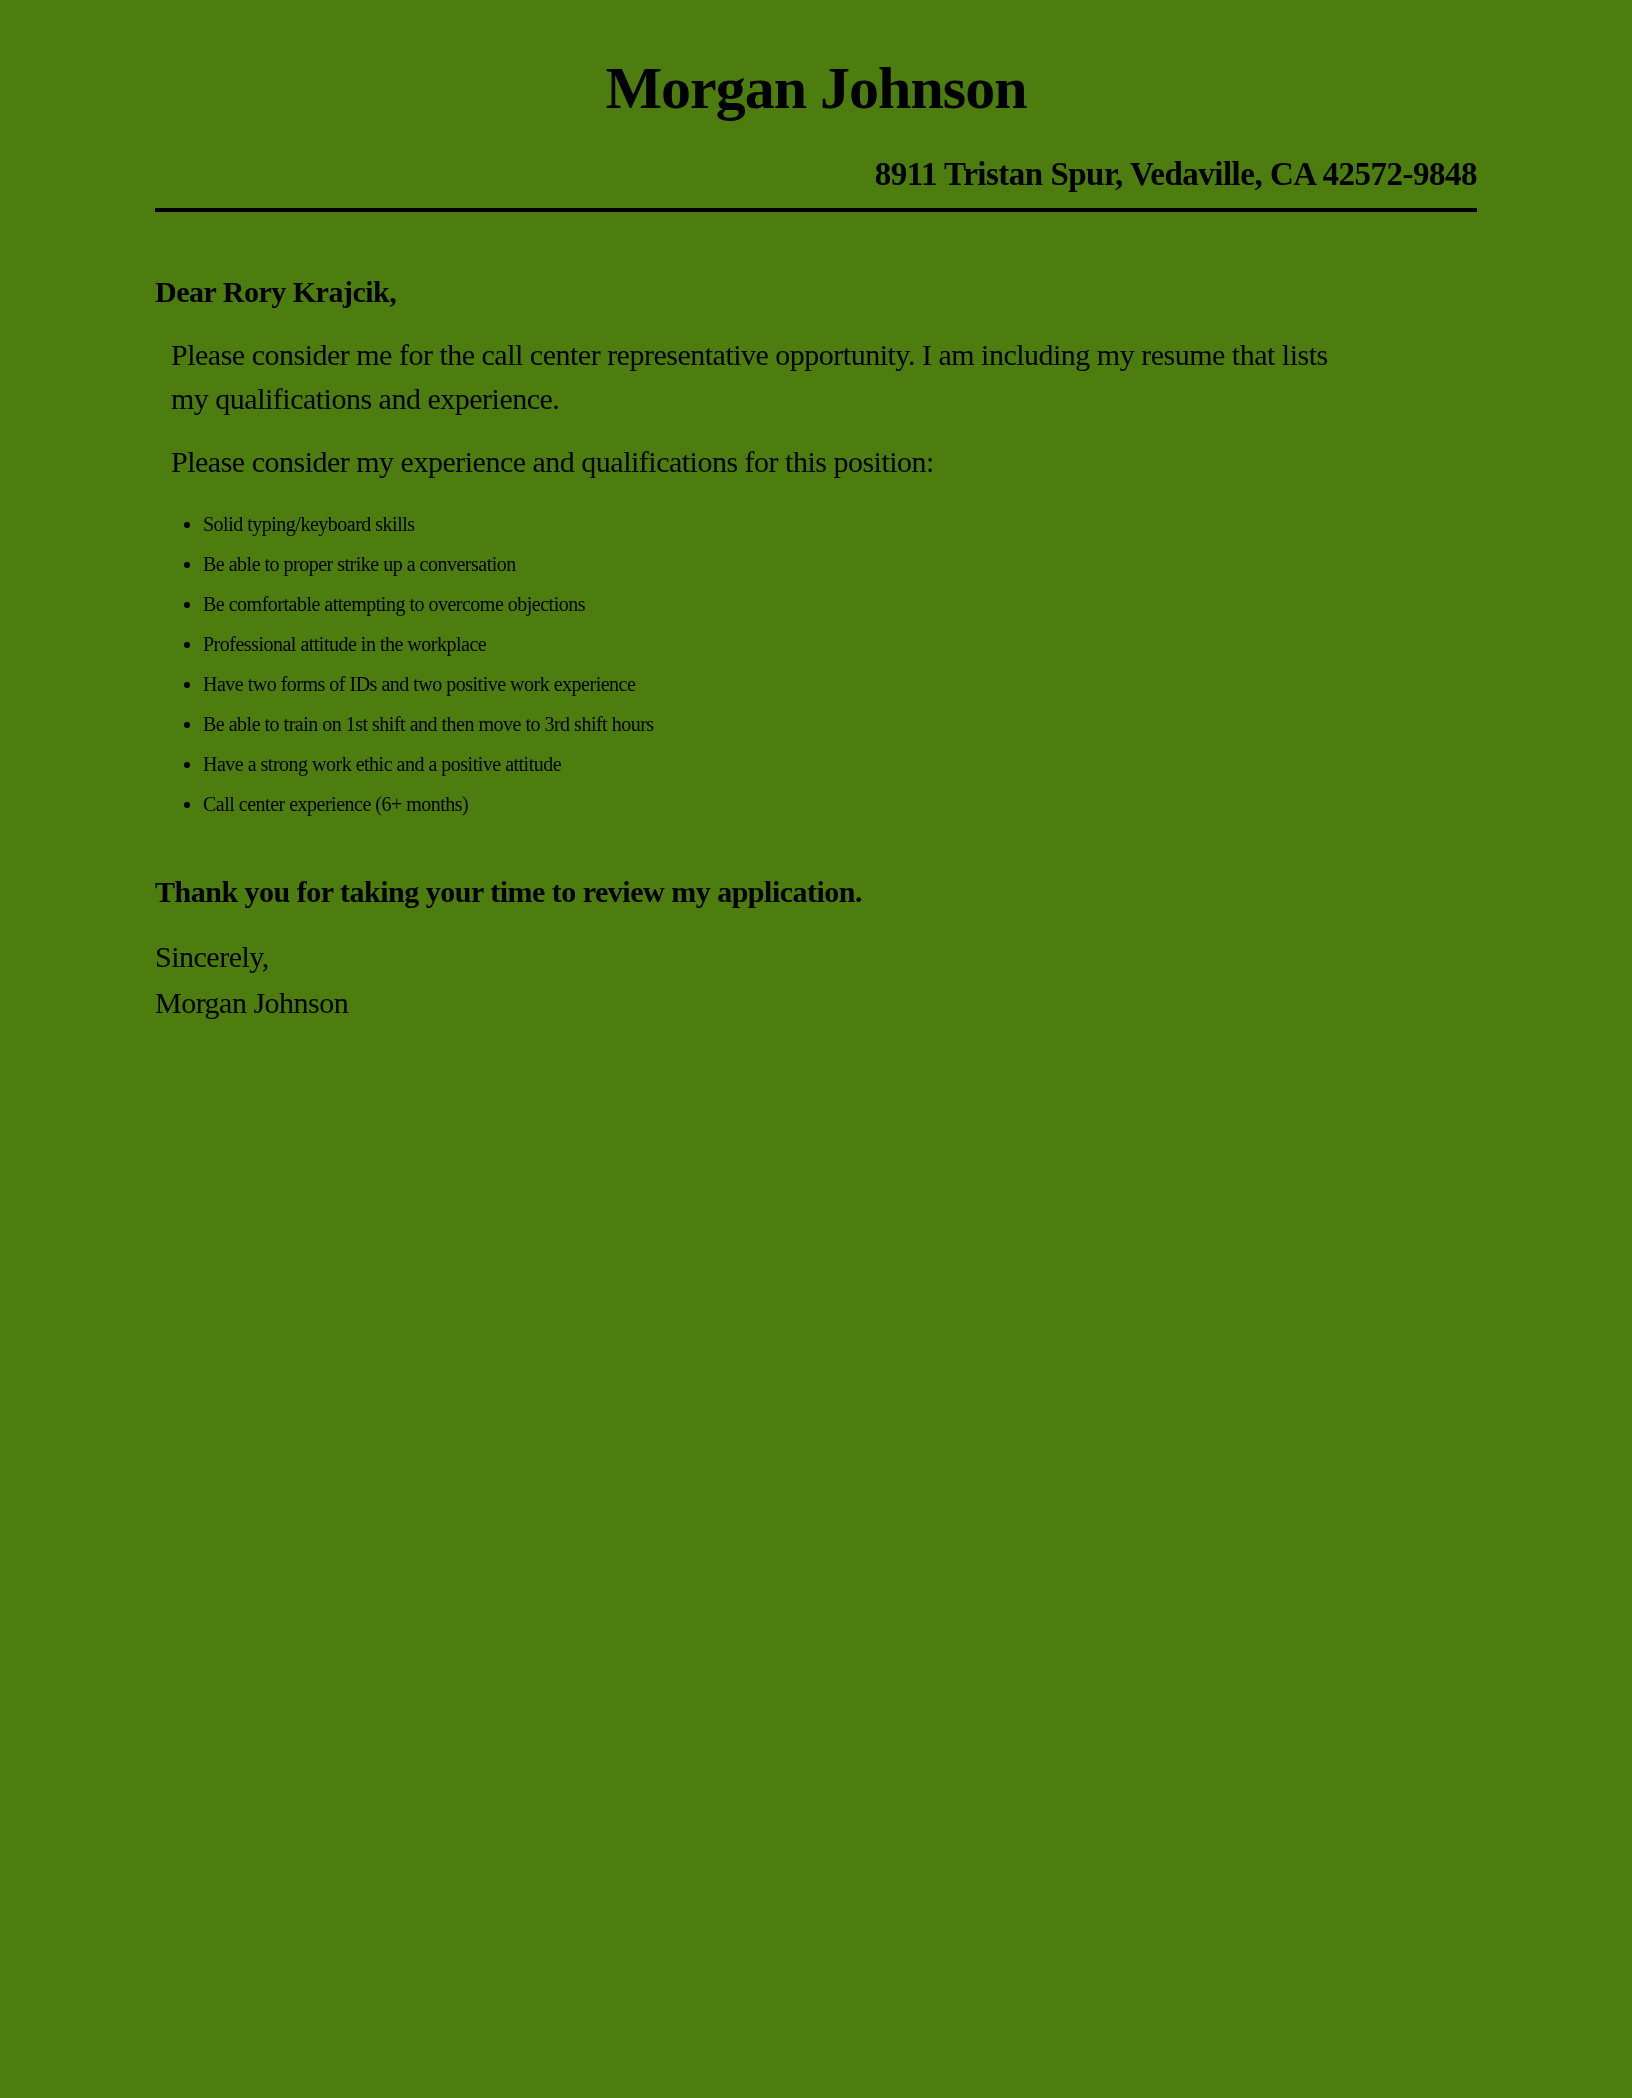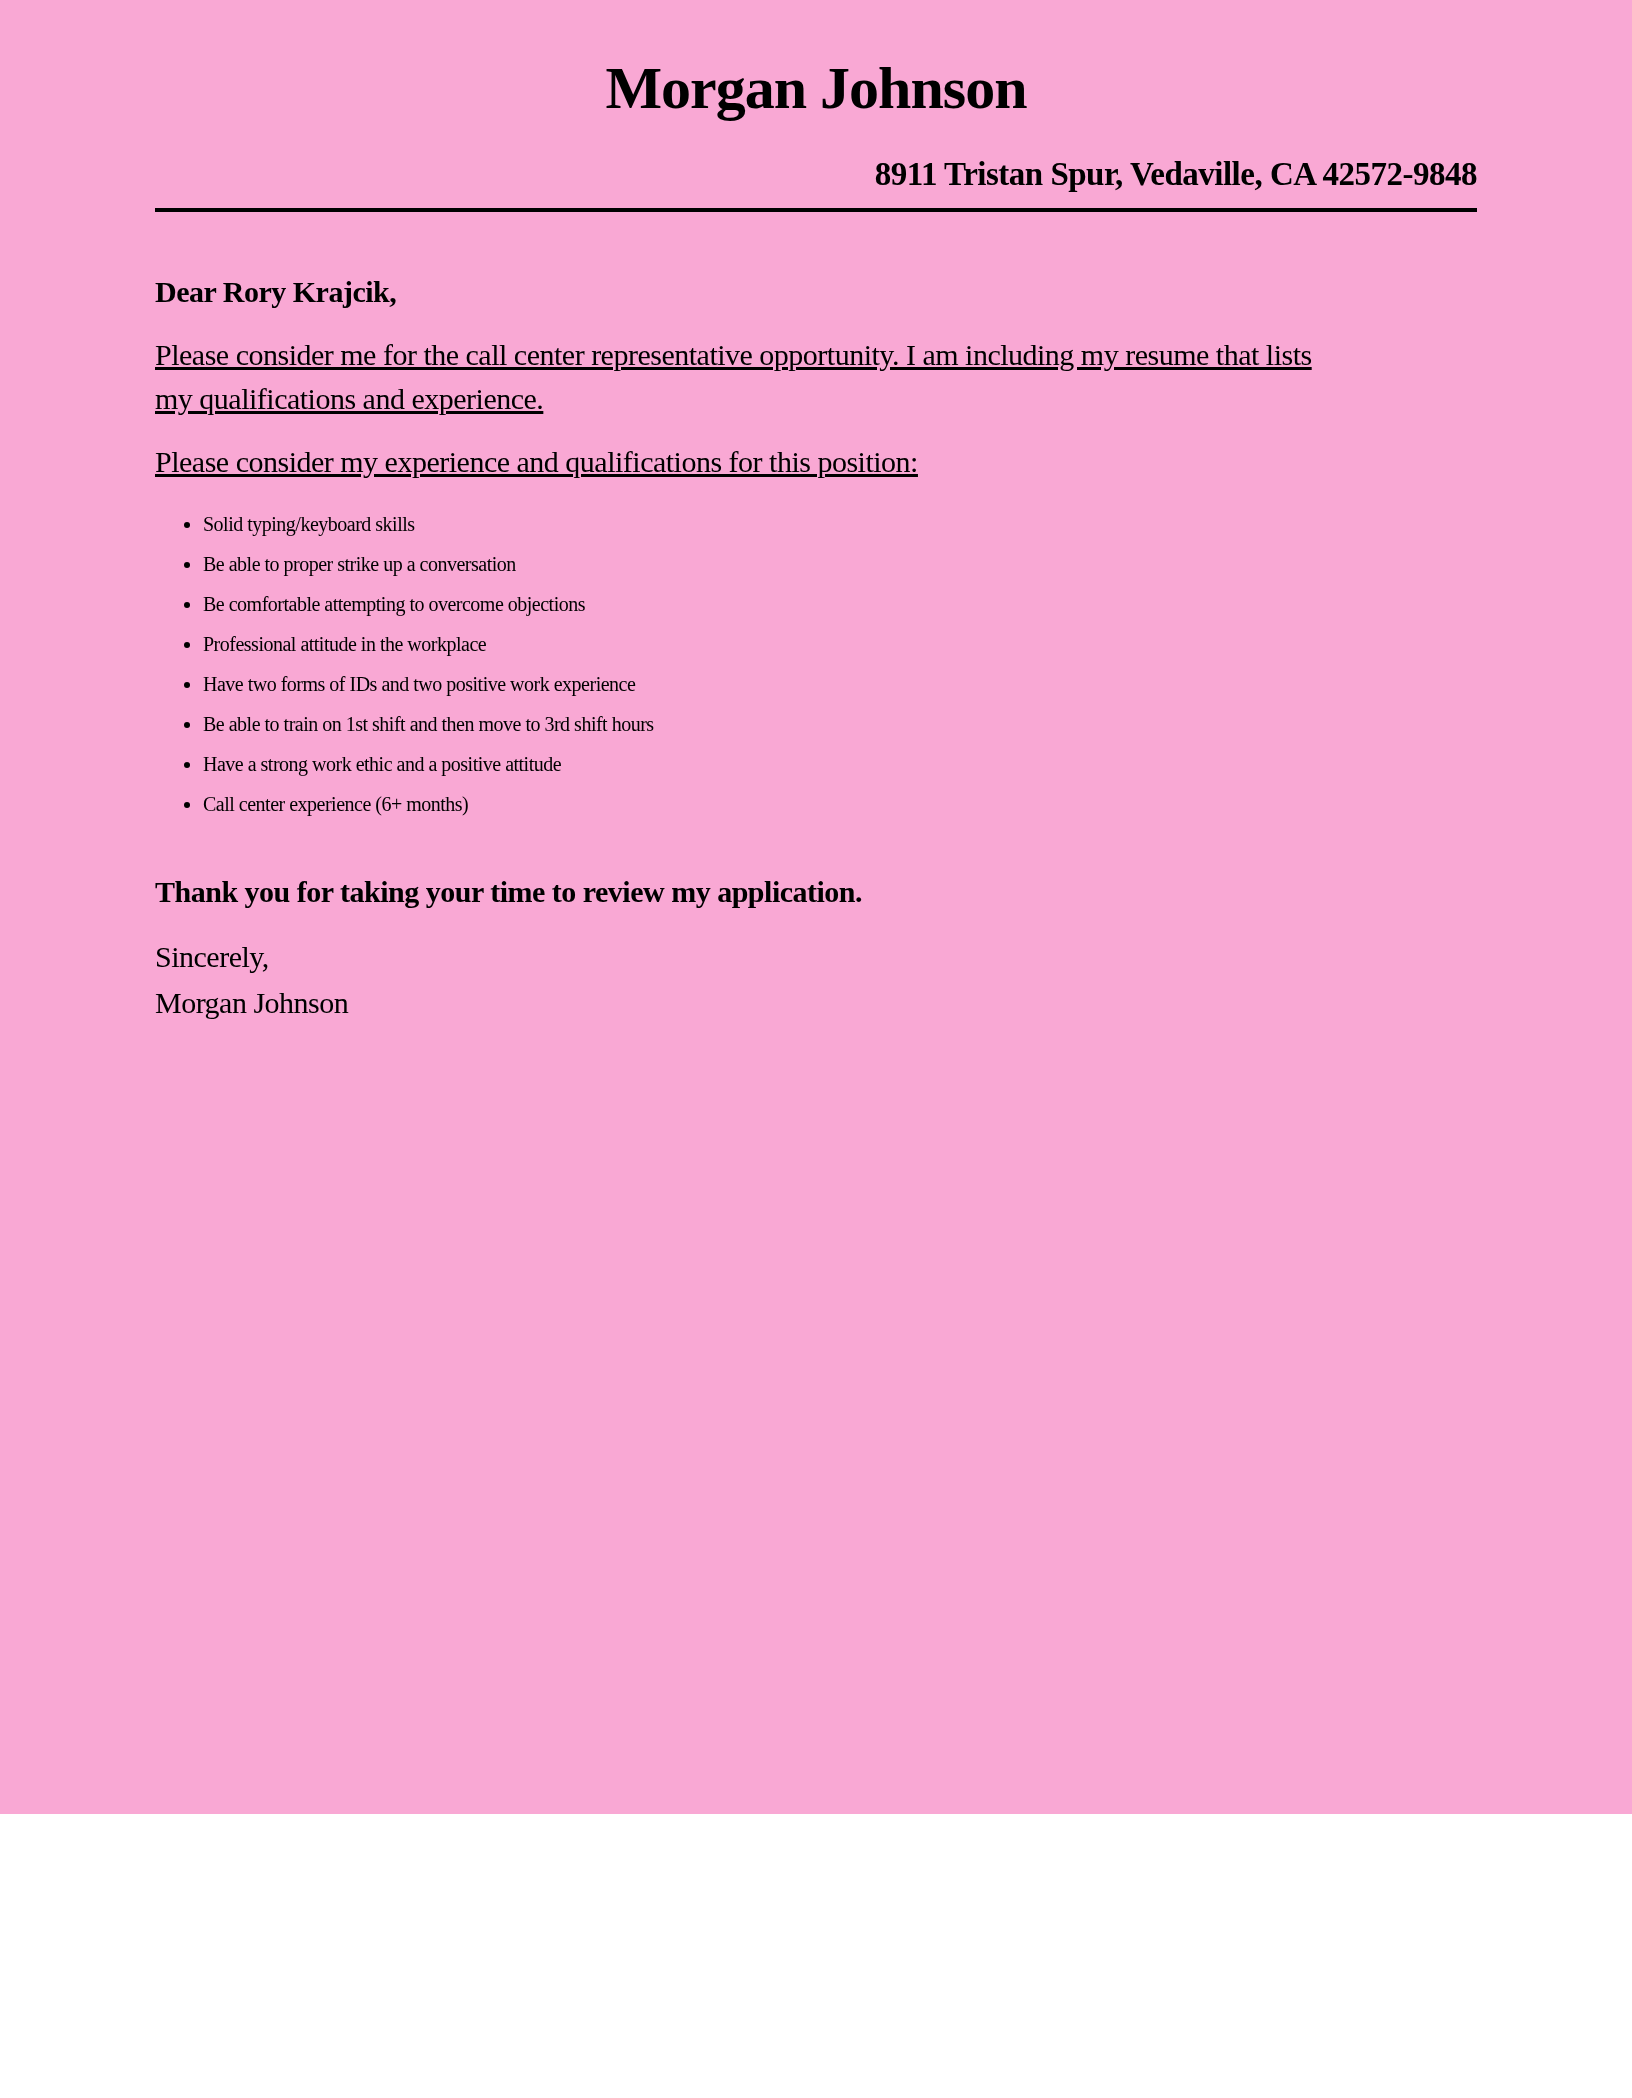--- a/index.html
+++ b/index.html
@@ -3,22 +3,22 @@
 <meta charset="utf-8">
 <style>
   html, body {
     margin: 0;
     padding: 0;
     background: #ffffff;
   }
   .page {
     position: relative;
     width: 1632px;
-    height: 1814px;
-    background: #f9a8d4;
+    height: 2098px;
+    background: #4d7c0f;
     color: #000000;
     font-family: "Liberation Serif", "DejaVu Serif", serif;
     overflow: hidden;
     box-sizing: border-box;
   }
   .content {
     padding: 0 155px;
   }
   .applicant-name {
     margin: 54px 0 0 0;
@@ -43,26 +43,25 @@
   }
   .greeting {
     margin: 58px 0 0 0;
     font-size: 30px;
     font-weight: bold;
     letter-spacing: -0.5px;
     line-height: 44px;
     white-space: pre;
   }
   .para {
-    margin: 19px 0;
+    margin: 19px 16px;
     font-size: 30px;
     letter-spacing: -0.5px;
     line-height: 44px;
     white-space: pre;
-    text-decoration: underline;
   }
   .qualifications-list {
     margin: 20px 0;
     padding-left: 48px;
     list-style-type: disc;
   }
   .qualifications-list li {
     font-size: 20px;
     letter-spacing: -0.5px;
     line-height: 40px;

